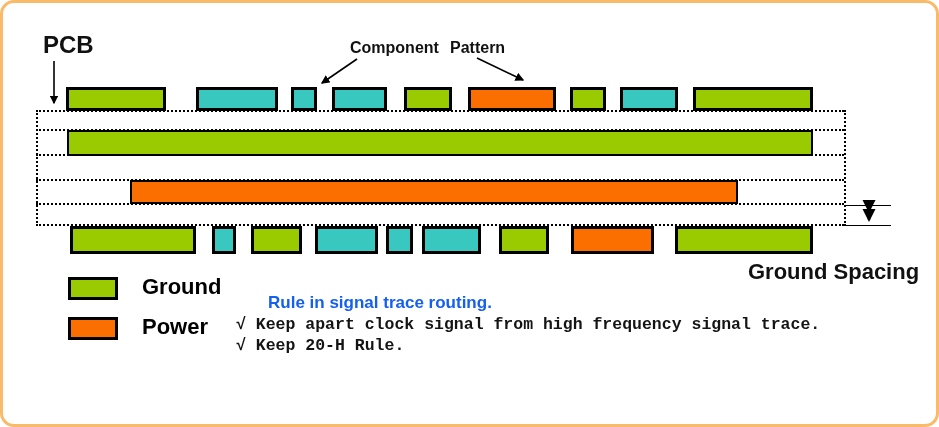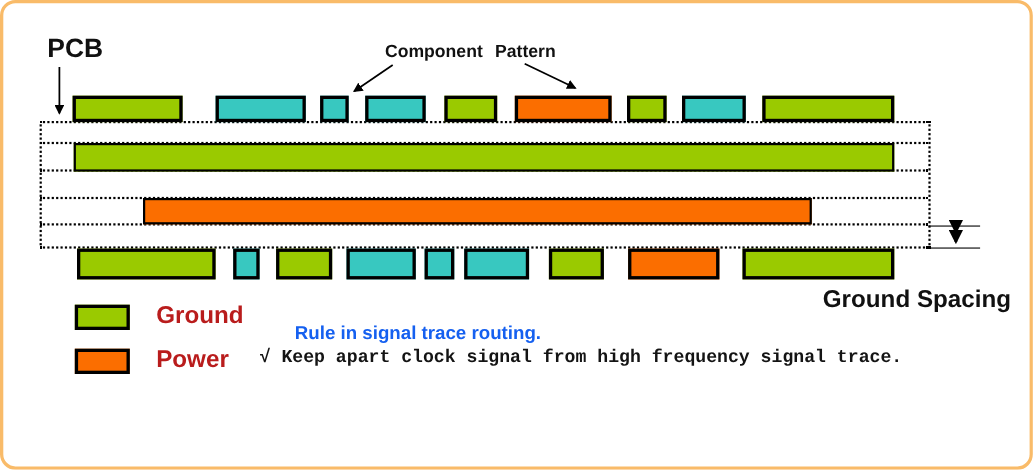--- a/index.html
+++ b/index.html
@@ -13,21 +13,21 @@
   .dotted-h{position:absolute;height:0;border-top:2px dotted #000;}
   .dotted-v{position:absolute;width:0;border-left:2px dotted #000;}
   .thin-h{position:absolute;height:0;border-top:1px solid #000;}
   .pattern-rect{position:absolute;border:3px solid #000;box-sizing:border-box;}
   .plane-rect{position:absolute;border:2px solid #000;box-sizing:border-box;}
   .legend-swatch{position:absolute;width:50px;height:23px;border:3px solid #000;box-sizing:border-box;}
   #pcb-label{left:40px;top:28px;font-size:24px;}
   #component-label{left:347px;top:36px;font-size:16px;text-align:center;}
   #pattern-label{left:447px;top:36px;font-size:16px;}
   #layer-spacing-label{left:745px;top:256px;font-size:22px;}
-  .legend-label{font-size:22px;color:#b91c1c;}
+  .legend-label{font-size:22px;color:#000000;}
   #rules{position:absolute;left:233px;top:290px;font-weight:bold;color:#141414;}
   #rules-title{font-size:17px;margin-bottom:2px;}
   .rule-line{font-size:16.5px;line-height:20.5px;white-space:nowrap;font-family:Liberation Mono, monospace;}
   #arrow-overlay{position:absolute;left:0;top:0;pointer-events:none;}
 </style>
 </head>
 <body>
 
 <div id="frame" style="border-color: rgb(249, 187, 105);">
 
@@ -86,16 +86,17 @@
 
   <div class="legend-swatch" style="left: 65px; top: 274px; background: rgb(154, 202, 0);"></div>
   <div class="lbl legend-label" style="left:139px;top:271px;">Ground</div>
   <div class="legend-swatch" style="left: 65px; top: 314px; background: rgb(251, 110, 0);"></div>
   <div class="lbl legend-label" style="left:139px;top:311px;">Power</div>
 
   <div id="rules">
     <div id="rules-title" style="color: rgb(21, 96, 240); margin-left: 32px;">Rule in signal trace routing.</div>
     <div id="rules-list">
         <div class="rule-line">√ Keep apart clock signal from high frequency signal trace.</div>
+        <div class="rule-line">√ Keep 20-H Rule.</div>
       </div>
   </div>
 
 </div>
 
 </body></html>

